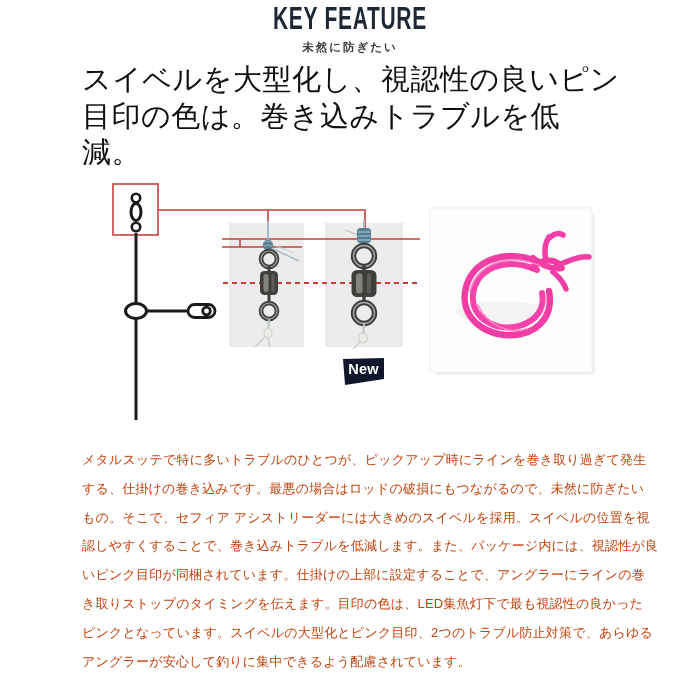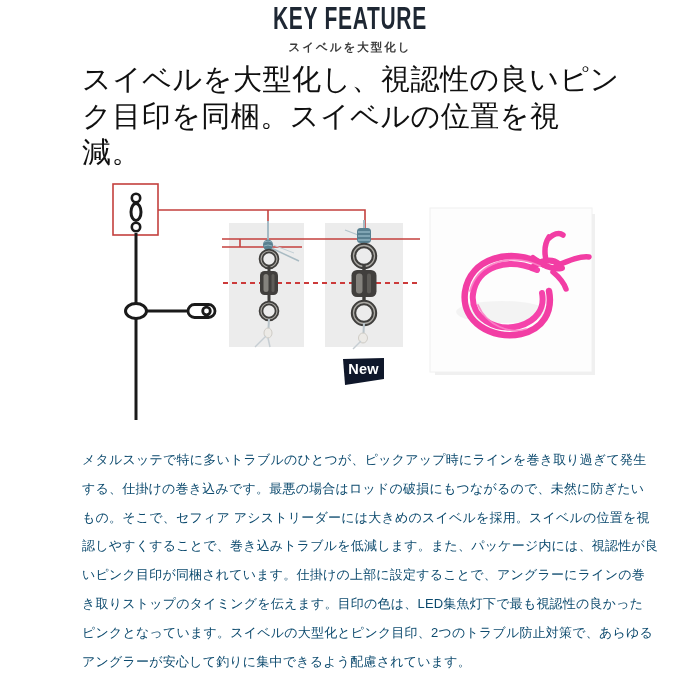--- a/index.html
+++ b/index.html
@@ -46,37 +46,37 @@
     background:#0f172a;
     clip-path:polygon(0 4%, 100% 0, 100% 78%, 5% 100%);
     color:#ffffff;
     font-size:14.5px; font-weight:700;
     text-align:center; line-height:22px;
     letter-spacing:0.3px;
   }
   .body-text {
     position:absolute; top:446px; left:82px; width:600px;
     font-size:13px; line-height:28.8px;
-    color:#0c4a6e;
+    color:#c2410c;
     white-space:pre-line;
     letter-spacing:0.2px;
   }
 </style>
 </head>
 <body>
 
 <div class="page">
 
   <div class="header-title">
     <span>KEY FEATURE</span>
   </div>
-  <div class="header-sub">スイベルを大型化し</div>
+  <div class="header-sub">未然に防ぎたい</div>
 
   <div class="headline">スイベルを大型化し、視認性の良いピン
-ク目印を同梱。スイベルの位置を視
+目印の色は。巻き込みトラブルを低
 減。</div>
 
   <svg class="figure-svg" viewBox="0 0 700 445" xmlns="http://www.w3.org/2000/svg">
 
     <rect x="229" y="223" width="75" height="124" fill="#ececec"></rect>
     <rect x="325" y="223" width="78" height="124" fill="#ececec"></rect>
 
     <rect x="435" y="214" width="160" height="161" fill="#000000" opacity="0.06"></rect>
     <rect x="430" y="208" width="162" height="164" fill="#fdfdfd" stroke="#f0f0f0" stroke-width="1"></rect>
 

